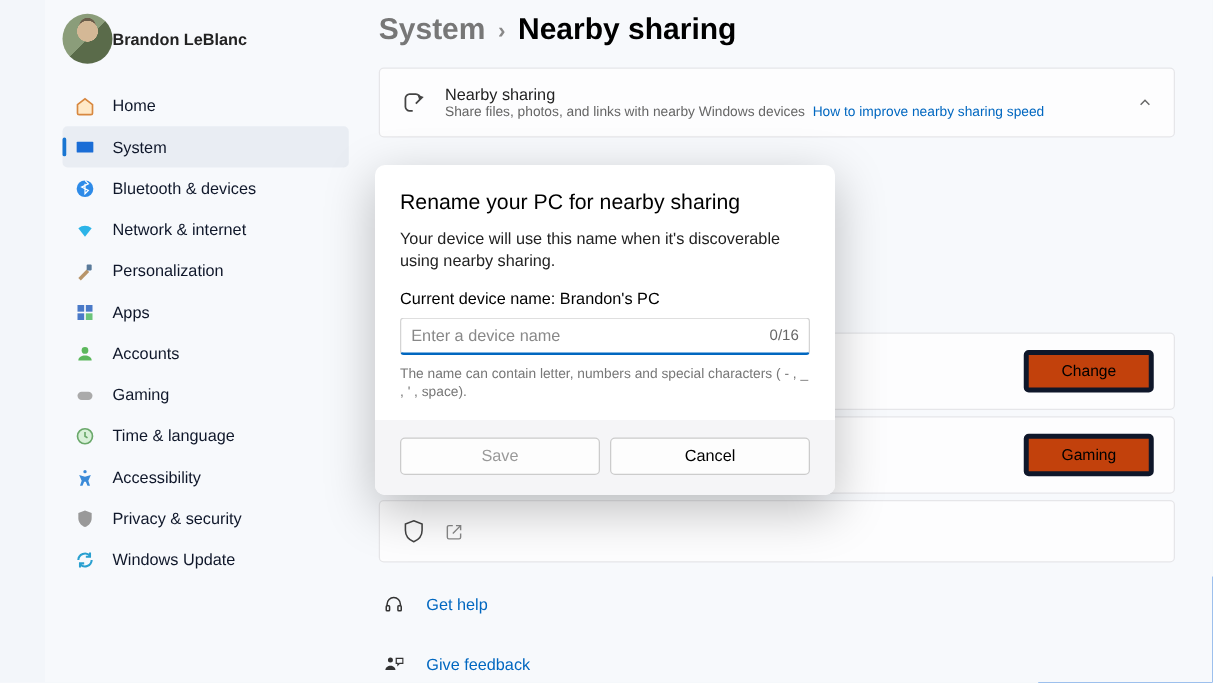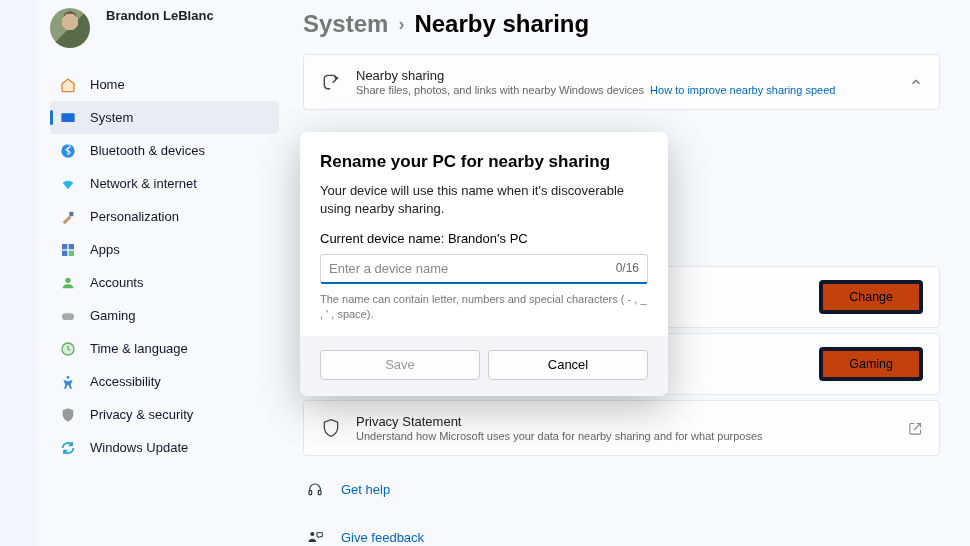--- a/index.html
+++ b/index.html
@@ -1,20 +1,20 @@
 <!DOCTYPE html>
 <html><head>
 <meta charset="utf-8">
 <style>
   * { box-sizing: border-box; margin: 0; padding: 0; font-family: "Segoe UI", -apple-system, sans-serif; }
   body { width: 970px; height: 546px; overflow: hidden; background: #f3f6fa; position: relative; }
   .bg-accent { position:absolute; right:-40px; bottom:-80px; width:180px; height:180px; border-radius:50%; background:#0a62d8; }
   .app { position:absolute; left:36px; top:0; right:0; bottom:0; display:flex; background:#f7f9fc; }
   .sidebar { width:257px; padding:8px 14px 0 14px; }
-  .profile { display:flex; gap:16px; height:46px; margin-bottom:14px; }
+  .profile { display:flex; align-items:center; gap:0; height:46px; margin-bottom:14px; }
   .avatar { width:40px; height:40px; border-radius:50%; background:linear-gradient(135deg,#8b9d7a 0%,#8b9d7a 50%,#5a6b4a 50%); position:relative; overflow:hidden; }
   .avatar::after{content:'';position:absolute;inset:0;background:radial-gradient(circle at 50% 35%,#d4b896 0%,#d4b896 25%,transparent 26%),radial-gradient(circle at 50% 25%,#6b5d4a 0%,#6b5d4a 18%,transparent 19%);}
   .username { font-size:13px; font-weight:600; color:#222; }
   .search { position:relative; margin-bottom:18px; }
   .search input { width:100%; height:30px; padding:0 30px 0 10px; font-size:13px; background:#fcfcfe; border:1px solid #d4d4d4; border-bottom:1px solid #909090; border-radius:3px; }
   .search input::placeholder{color:#666;}
   .search .sicon { position:absolute; right:9px; top:7px; width:14px; height:14px; color:#555; }
   .nav { list-style:none; }
   .nav li { display:flex; align-items:center; height:33px; padding:0 10px; border-radius:4px; font-size:13px; color:#0f172a; cursor:pointer; gap:14px; position:relative; }
   .nav li.sel { background:#e9edf3; }
@@ -33,21 +33,21 @@
   .row .sub a{ color:#0067c0; text-decoration:none;}
   .row .chev{ color:#666; }
   .btn { padding:6px 26px; font-size:12.5px; background:#c2410c; border:4px solid #0f172a; border-radius:4px; cursor:pointer; }
   .link-row{display:flex;align-items:flex-start;gap:16px;font-size:13px;padding:4px 4px;margin-top:22px;}
   .link-row a{color:#0067c0;text-decoration:none;}
   .link-row .ricon{width:18px;height:18px;color:#333;}
   .ext-icon{color:#888;}
   
   .modal { position:absolute; left:300px; top:132px; width:368px; background:#fff; border-radius:8px; box-shadow:0 12px 40px rgba(0,0,0,.25); z-index:10; }
   .modal .body{padding:20px 20px 14px;}
-  .modal h2{font-size:17px; font-weight:700; margin-bottom:10px;}
+  .modal h2{font-size:17px; font-weight:400; margin-bottom:10px;}
   .modal .desc{font-size:13px;color:#222;line-height:1.35;margin-bottom:14px;}
   .modal .cur{font-size:13px;margin-bottom:8px;}
   .modal .field{position:relative;border:1px solid #d4d4d4;border-bottom:2px solid #0067c0;border-radius:3px;padding:6px 8px;display:flex;margin-bottom:8px;}
   .modal .field input{flex:1;border:0;outline:0;font-size:13px;}
   .modal .field input::placeholder{color:#888;}
   .modal .cnt{font-size:12px;color:#666;}
   .modal .hint{font-size:11px;color:#777;line-height:1.35;}
   .modal .actions{display:flex;gap:8px;padding:14px 20px 16px;background:#f5f5f7;border-radius:0 0 8px 8px;justify-content:space-between;}
   .modal .actions button{flex:1;height:30px;font-size:13px;border:1px solid #ccc;background:#fdfdfd;border-radius:4px;cursor:pointer;}
   .modal .actions button.save{color:#999;}
@@ -212,24 +212,20 @@
           <button class="btn">Gaming</button>
         </div>
     </div>
     <div class="card">
       <div class="row">
         <div class="ricon">
             <svg width="20" height="20" viewBox="0 0 24 24" fill="none" stroke="currentColor" stroke-width="1.5">
               <path d="M12 2l8 3v6c0 5-3 9-8 11-5-2-8-6-8-11V5z"></path>
             </svg>
           </div>
-        <div class="txt">
-          <div class="ttl">Privacy Statement</div>
-          <div class="sub">Understand how Microsoft uses your data for nearby sharing and for what purposes</div>
-        </div>
         <svg class="ext-icon" width="15" height="15" viewBox="0 0 24 24" fill="none" stroke="currentColor" stroke-width="1.8">
             <path d="M10 4H5a2 2 0 0 0-2 2v13a2 2 0 0 0 2 2h13a2 2 0 0 0 2-2v-5"></path>
             <path d="M14 4h6v6M20 4L10 14"></path>
           </svg>
       </div>
     </div>
 
     <div class="link-row">
       <span class="ricon"><svg width="16" height="16" viewBox="0 0 24 24" fill="none" stroke="currentColor" stroke-width="1.8">
             <path d="M4 13v-2a8 8 0 0 1 16 0v2"></path>

